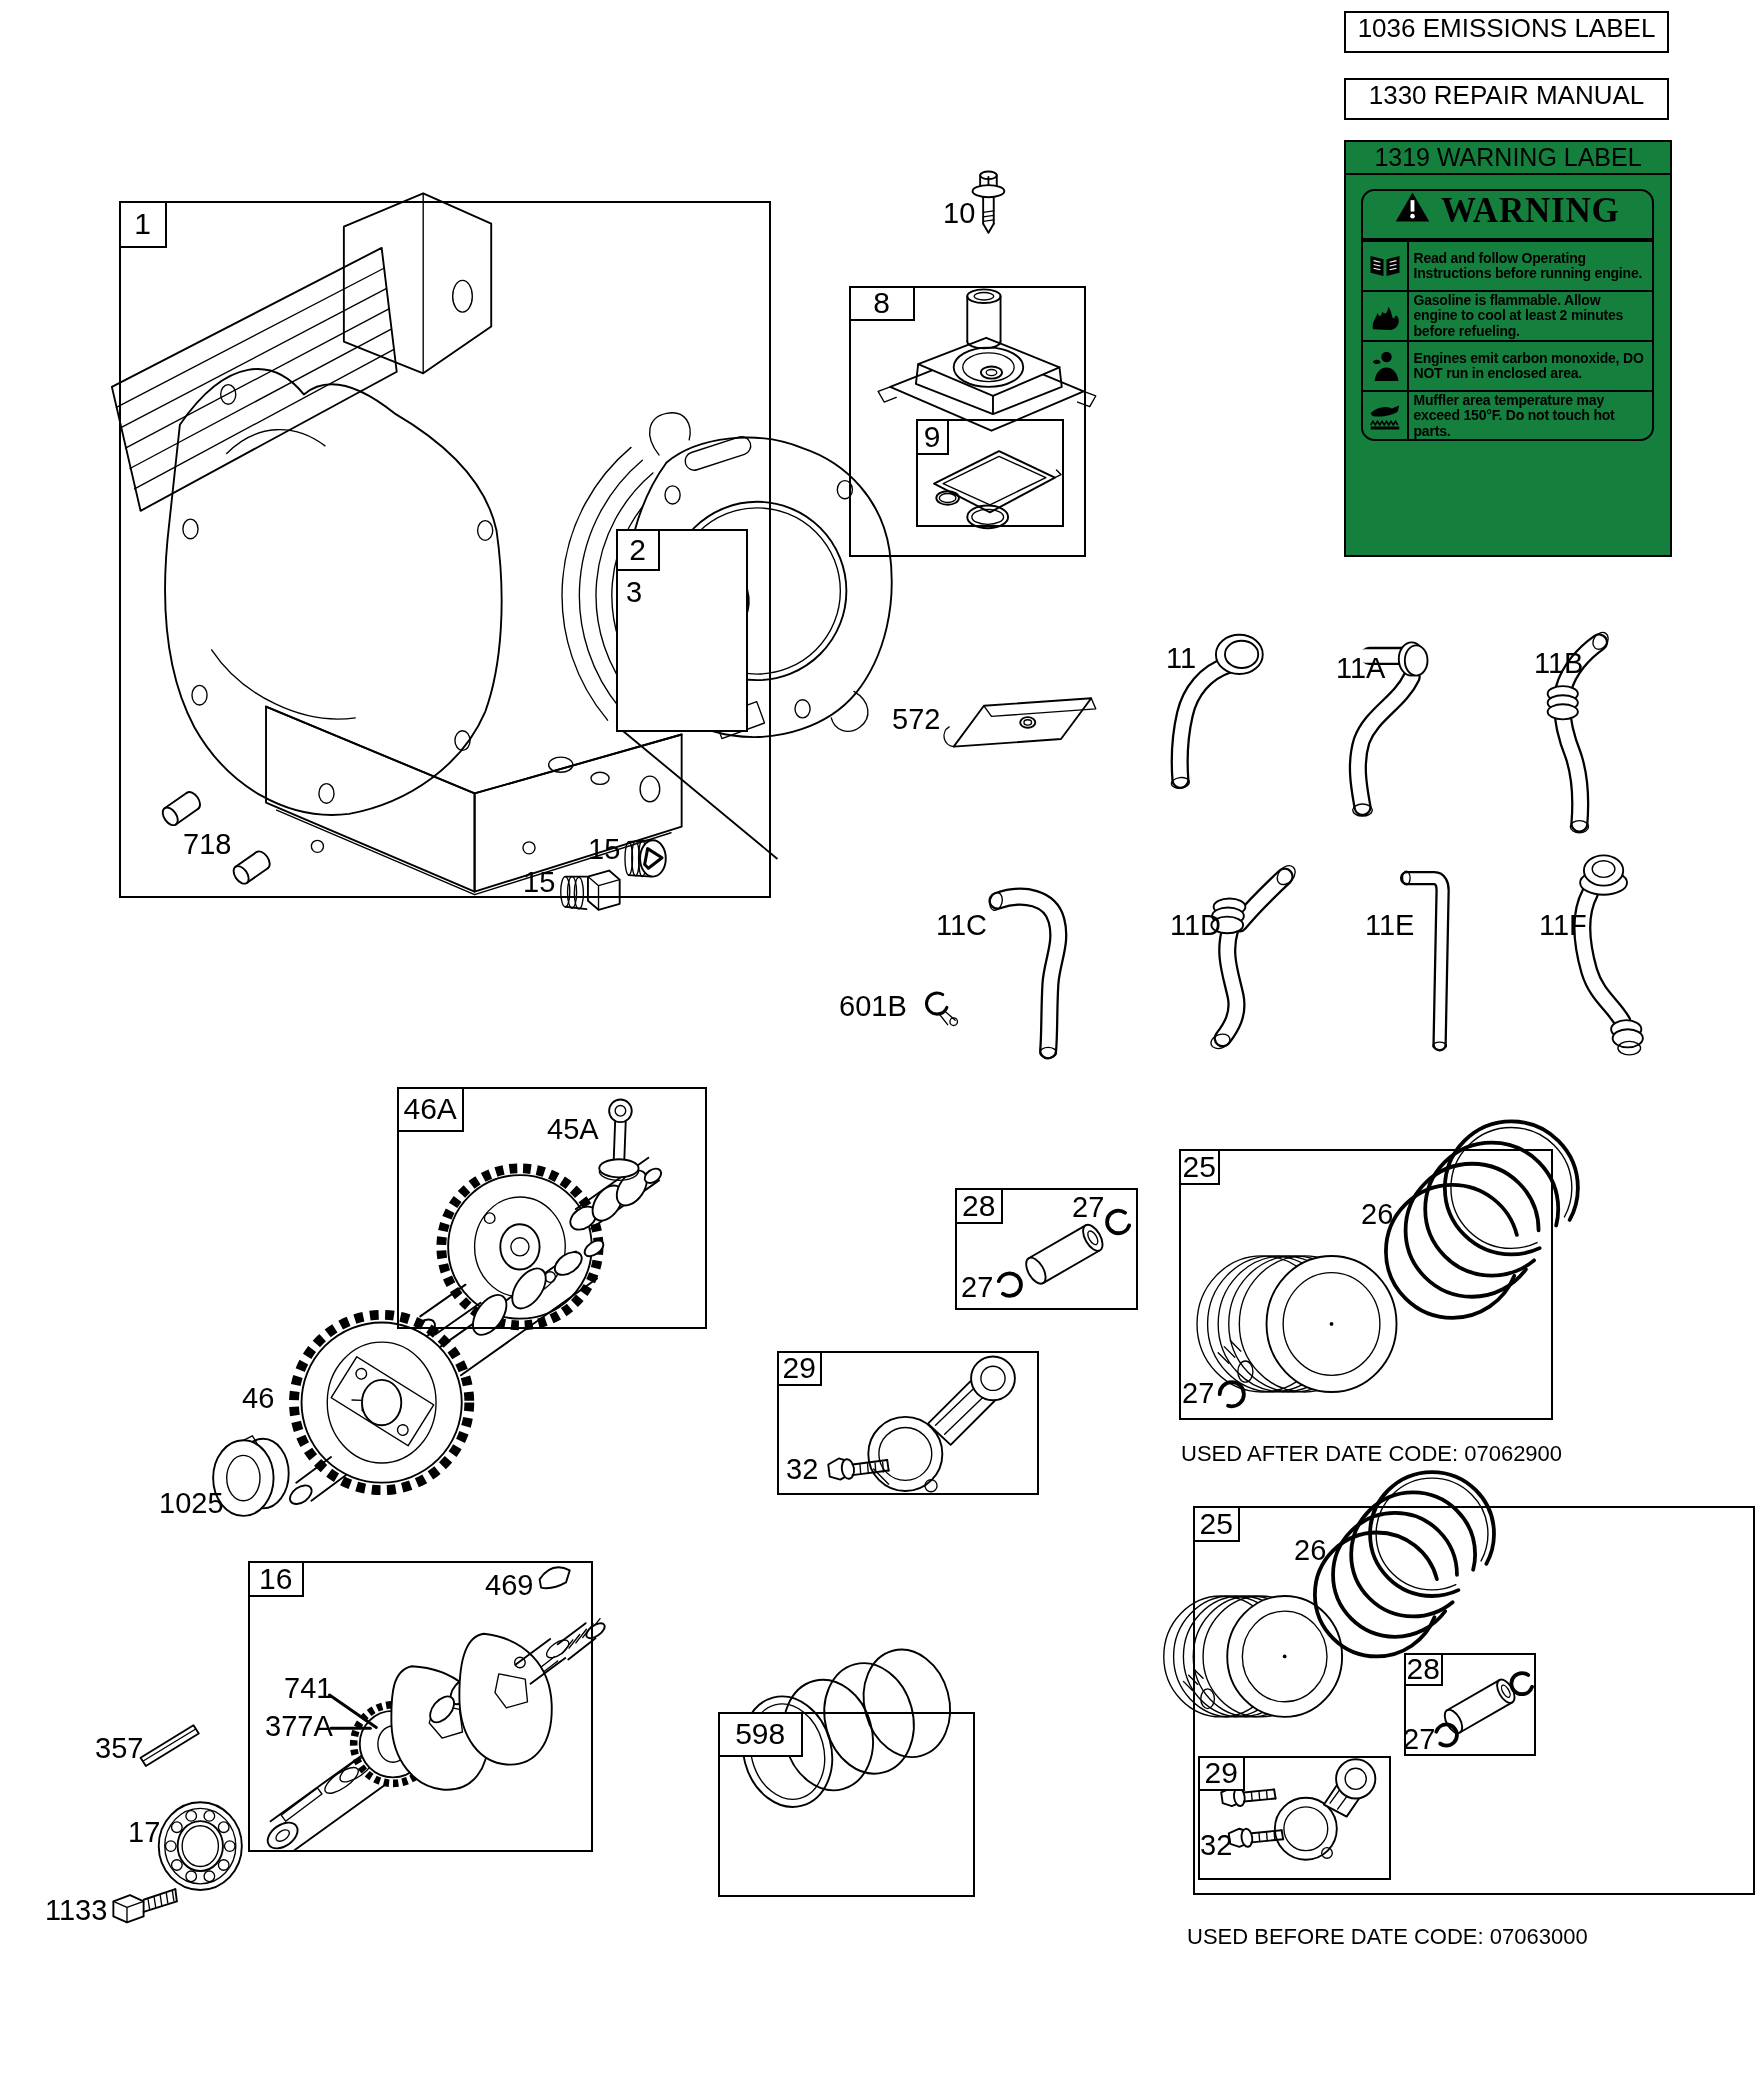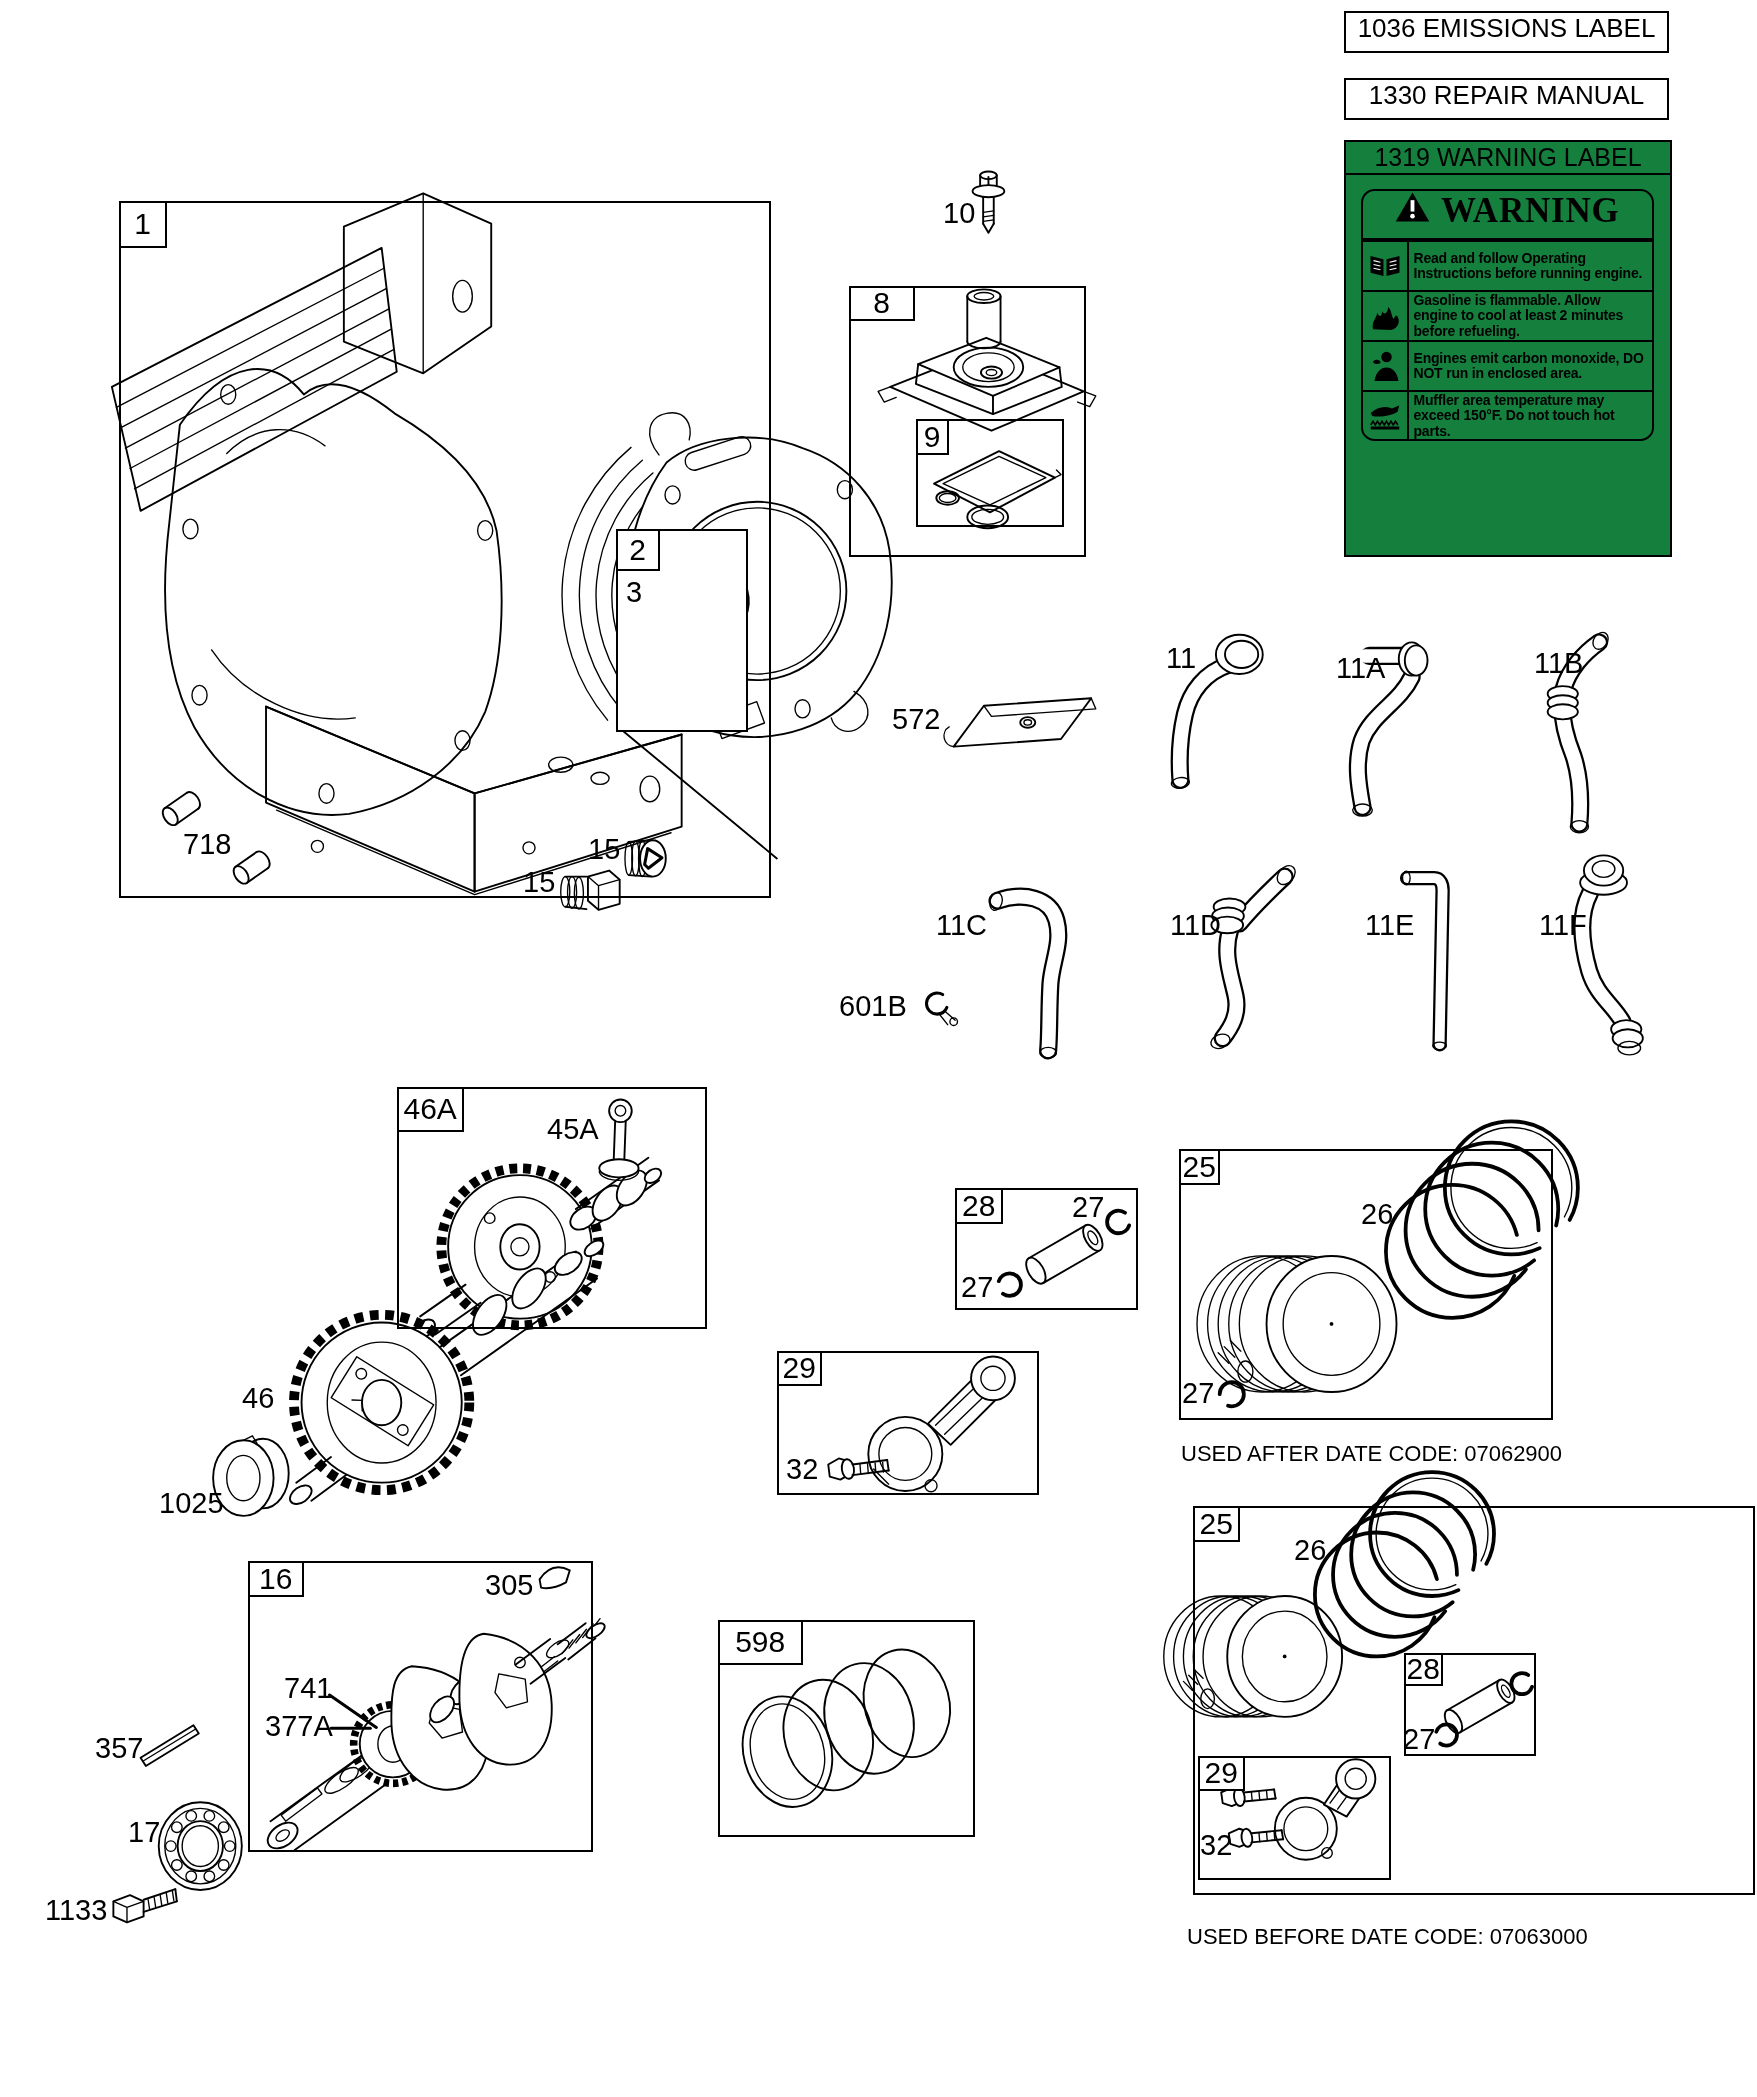--- a/index.html
+++ b/index.html
@@ -477,21 +477,21 @@
 </div>
 <div class="gbox" style="left:916px;top:419px;width:148px;height:108px">
   <div class="gtag" style="width:33px;height:36px">9</div>
 </div>
 <div class="gbox" style="left:397px;top:1087px;width:310px;height:242px">
   <div class="gtag" style="width:67px;height:45px">46A</div>
 </div>
 <div class="gbox" style="left:248px;top:1561px;width:345px;height:291px">
   <div class="gtag" style="width:56px;height:36px">16</div>
 </div>
-<div class="gbox" style="left:718px;top:1620px;width:257px;height:217px">
+<div class="gbox" style="left:718px;top:1712px;width:257px;height:185px">
   <div class="gtag" style="width:85px;height:45px">598</div>
 </div>
 <div class="gbox" style="left:955px;top:1188px;width:183px;height:122px">
   <div class="gtag" style="width:48px;height:36px">28</div>
 </div>
 <div class="gbox" style="left:777px;top:1351px;width:262px;height:144px">
   <div class="gtag" style="width:45px;height:35px">29</div>
 </div>
 <div class="gbox" style="left:1179px;top:1149px;width:374px;height:271px">
   <div class="gtag" style="width:41px;height:36px">25</div>
@@ -522,21 +522,21 @@
 <div class="cl" style="left:1294px;top:1534px">26</div>
 <div class="cl" style="left:1072px;top:1191px">27</div>
 <div class="cl" style="left:961px;top:1271px">27</div>
 <div class="cl" style="left:1182px;top:1377px">27</div>
 <div class="cl" style="left:1403px;top:1723px">27</div>
 <div class="cl" style="left:786px;top:1453px">32</div>
 <div class="cl" style="left:1200px;top:1829px">32</div>
 <div class="cl" style="left:547px;top:1113px">45A</div>
 <div class="cl" style="left:242px;top:1382px">46</div>
 <div class="cl" style="left:95px;top:1732px">357</div>
-<div class="cl" style="left:485px;top:1569px">305</div>
+<div class="cl" style="left:485px;top:1569px">469</div>
 <div class="cl" style="left:265px;top:1710px">377A</div>
 <div class="cl" style="left:892px;top:703px">572</div>
 <div class="cl" style="left:839px;top:990px">601B</div>
 <div class="cl" style="left:183px;top:828px">718</div>
 <div class="cl" style="left:284px;top:1672px">741</div>
 <div class="cl" style="left:159px;top:1487px">1025</div>
 <div class="cl" style="left:45px;top:1894px">1133</div>
 
 <div class="tbox" style="left:1344px;top:10.6px;width:325px;height:42px">
   <span>1036 EMISSIONS LABEL</span>

